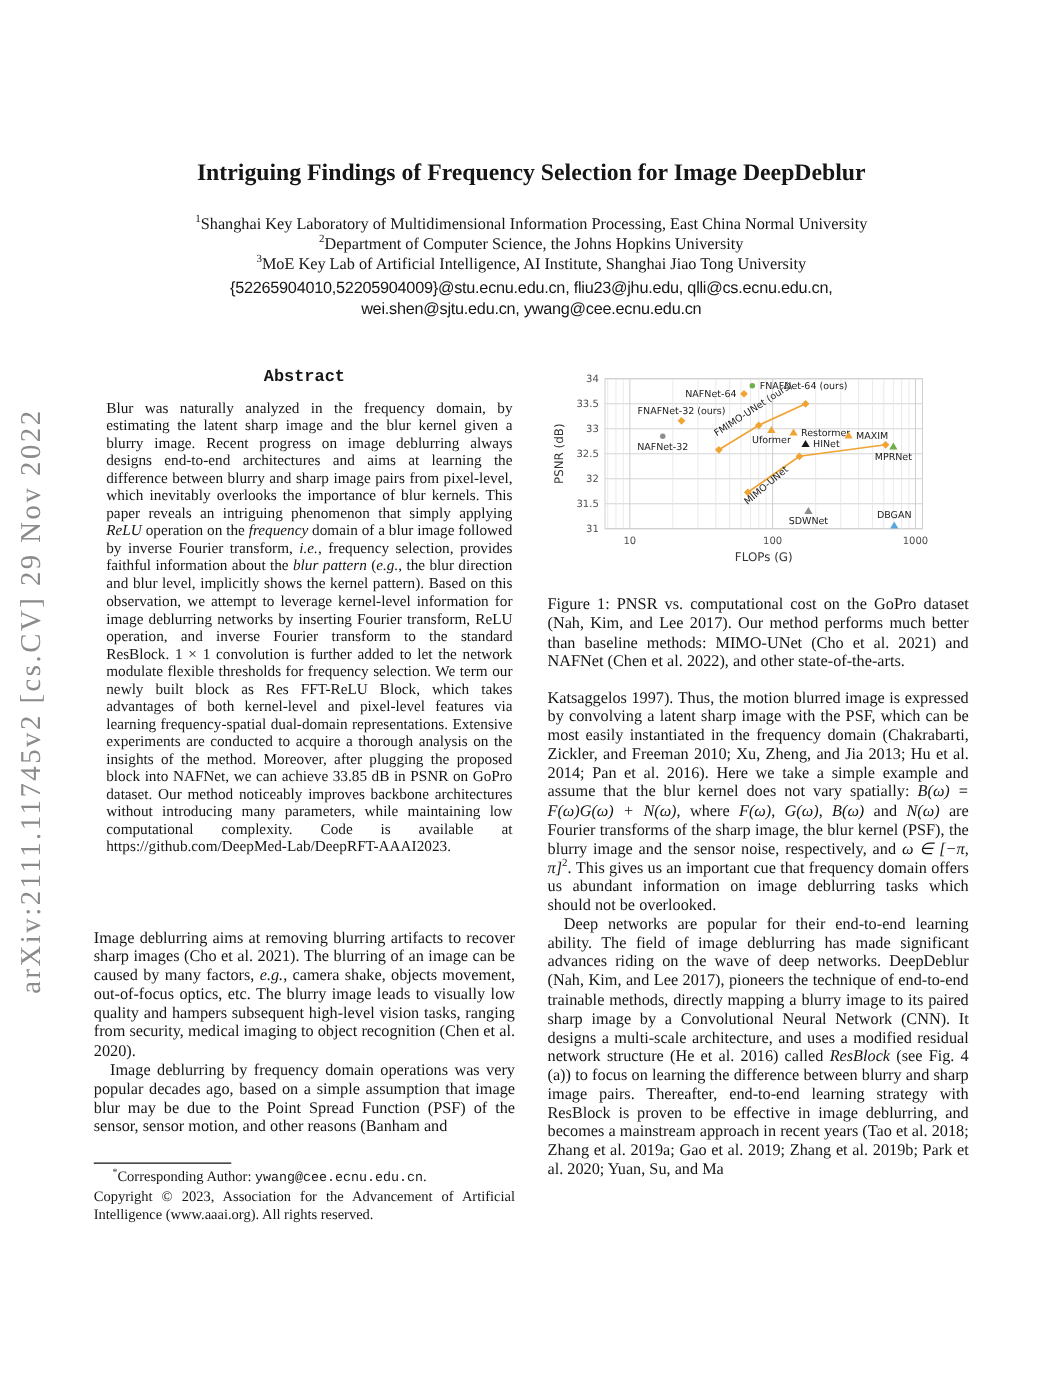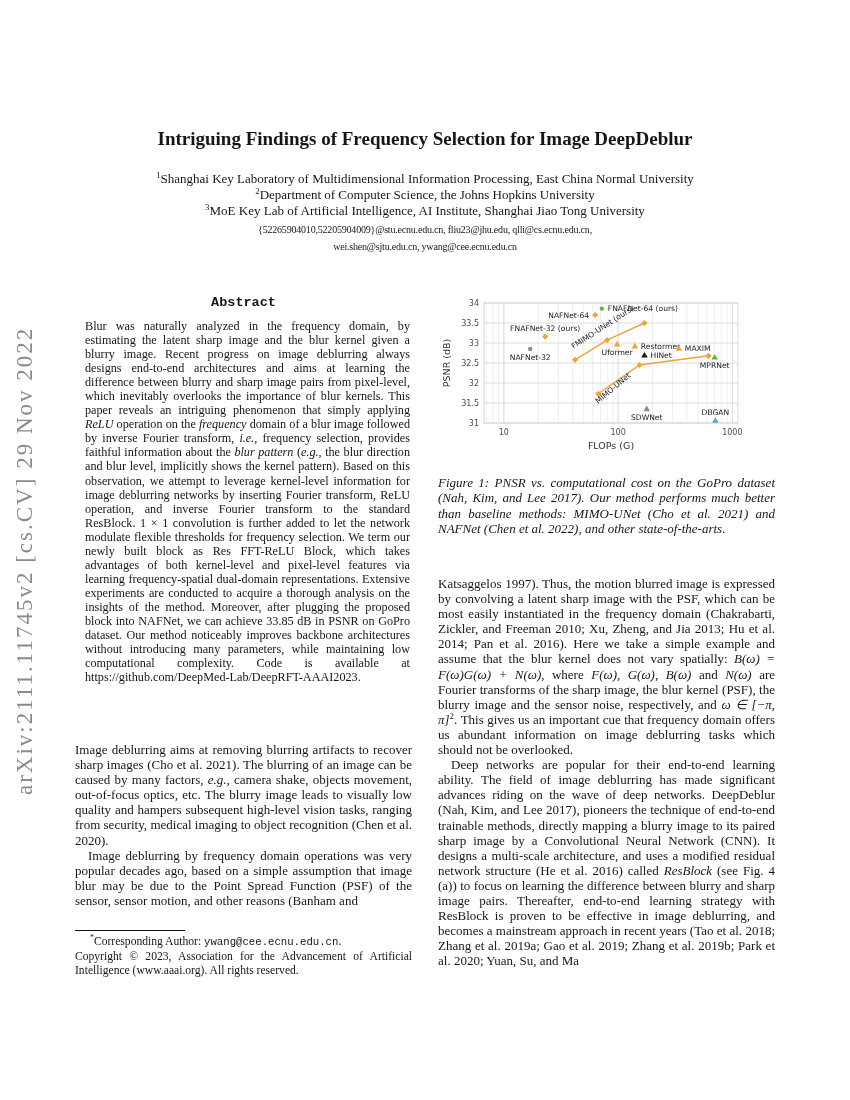--- a/index.html
+++ b/index.html
@@ -14,36 +14,36 @@
     position:absolute; left:12px; top:281px; width:40px; height:560px;
     writing-mode:vertical-rl; transform:rotate(180deg);
     font-size:23px; letter-spacing:2px; color:#8b8b8b; text-align:center;
     white-space:nowrap;
   }
   
   .titleblock { position:absolute; left:75px; top:128px; width:700px; text-align:center; }
   .title { font-size:19px; font-weight:bold; margin:0 0 21px 0; }
   .authors { font-size:14.5px; font-weight:bold; margin:0 0 7px 0; }
   .affil { font-size:13px; line-height:16.2px; }
-  .emails { font-family:Liberation Serif, serif; font-size:10px; line-height:15.8px; letter-spacing:-0.2px; margin-top:2px; }
+  .emails { font-family:Liberation Sans, sans-serif; font-size:13px; line-height:15.8px; letter-spacing:-0.2px; margin-top:2px; }
   sup { font-size:68%; line-height:0; }
   
   .col { position:absolute; width:337px; }
   .col-left  { left:75px;  top:295px; height:630px; }
   .col-right { left:438px; top:288px; height:740px; }
   .sec-h { text-align:center; font-weight:bold; margin:0;font-family:Liberation Mono, monospace; }
   .abstract-h { font-size:13.5px; margin-bottom:9px; }
   .intro-h { font-size:15.5px; margin-bottom:6px; }
   p.body { font-size:13px; line-height:15.1px; text-align:justify; margin:0; hyphens:auto; -webkit-hyphens:auto; }
   p.abstract { font-size:12.2px; line-height:14.05px; padding:0 2px 0 10px; text-align:justify; margin:0; hyphens:auto; -webkit-hyphens:auto; }
   .indent { text-indent:13px; }
   .intro-wrap { position:absolute; top:447px; left:0; width:337px; }
-  .rc-body { position:absolute; top:288px; left:0; width:337px; }
+  .rc-body { position:absolute; top:262px; left:0; width:337px; }
   figure { margin:0; }
-  figcaption { font-size:13px; line-height:15.3px; text-align:justify; margin-top:5px; hyphens:auto;font-style:italic; -webkit-hyphens:auto; }
+  figcaption { font-size:13px; line-height:15.3px; text-align:justify; margin-top:5px; hyphens:auto; -webkit-hyphens:auto; }
   .mono { font-family:"Liberation Mono", monospace; font-size:92%; }
   
   .footnote { position:absolute; left:75px; top:930px; width:337px; }
   .fnrule { width:110px; border-top:1px solid #111; margin-bottom:4px; }
   .footnote p { font-size:11.6px; line-height:14.6px; margin:0; text-align:justify; }
   .fn-indent { text-indent:15px; }
   
   .chart-svg { display:block; font-family:"DejaVu Sans", sans-serif; }
 </style>
 </head>

